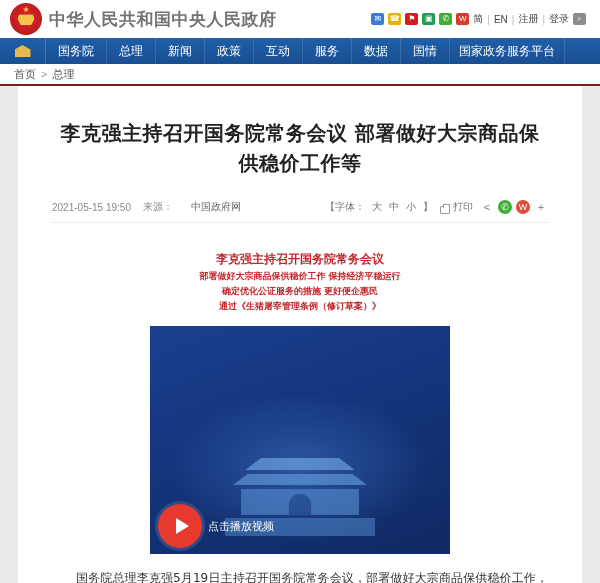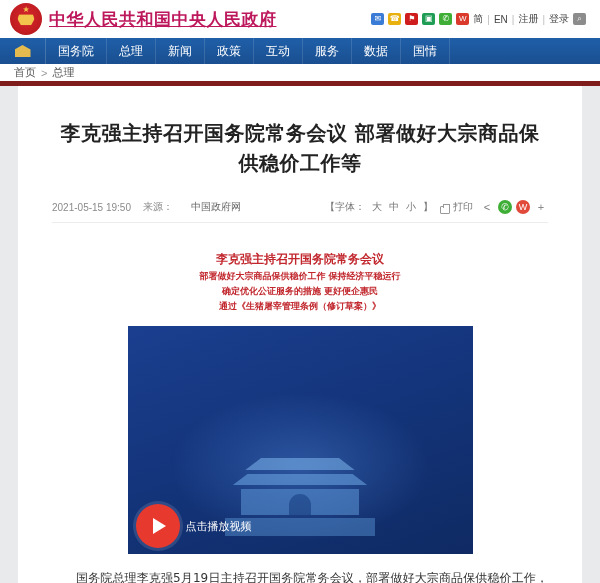--- a/index.html
+++ b/index.html
@@ -54,25 +54,24 @@
     transform: translate(-50%, -50%);
     color: #f3c44b;
     font-size: 8px;
     line-height: 1;
   }
   .site-title-wrap { display: flex; flex-direction: column; justify-content: center; }
   .site-title {
     font-family: "DejaVu Sans", "Liberation Sans", sans-serif;
     font-weight: bold;
     font-size: 17px;
-    color: #be185d;
+    color: #737373;
     letter-spacing: 0.5px;
     line-height: 20px;
     white-space: nowrap;
-    text-decoration: underline;
   }
   .site-domain {
     font-size: 10px;
     color: #c1272d;
     font-weight: bold;
     letter-spacing: 0.3px;
     line-height: 12px;
   }
   .header-right {
     margin-left: auto;
@@ -140,21 +139,21 @@
 
   
   .crumb {
     height: 22px;
     background: #ffffff;
     display: flex;
     align-items: center;
     padding-left: 14px;
     font-size: 11px;
     color: #555;
-    border-bottom: 5px solid #7f1d1d;
+    border-bottom: 2px solid #7f1d1d;
   }
   .crumb a { color: #555; text-decoration: none; }
   .crumb .sep { margin: 0 5px; color: #999; }
 
   
   .wrap {
     background: #e9eaec;
     padding: 0;
   }
   .card {
@@ -229,21 +228,21 @@
   .poster-title .l2,
   .poster-title .l3,
   .poster-title .l4 {
     font-size: 9px; font-weight: bold; line-height: 15px;
     font-family: "DejaVu Sans", "Liberation Sans", sans-serif;
   }
 
   .video {
     position: relative;
     margin: 12px auto 0 auto;
-    width: 345px;
+    width: 300px;
     height: 228px;
     background: linear-gradient(160deg, #1b3f8f 0%, #14357c 45%, #0f2a63 100%);
     overflow: hidden;
   }
   .v-glow {
     position: absolute;
     left: 50%; top: 62%;
     transform: translate(-50%, -50%);
     width: 260px; height: 150px;
     background: radial-gradient(ellipse at center, rgba(90,150,235,0.35) 0%, rgba(20,60,140,0) 70%);
@@ -349,20 +348,21 @@
       <div class="nav-home-glyph"></div>
     </div>
     <div class="nav-item">国务院</div>
     <div class="nav-item">总理</div>
     <div class="nav-item">新闻</div>
     <div class="nav-item">政策</div>
     <div class="nav-item">互动</div>
     <div class="nav-item">服务</div>
     <div class="nav-item">数据</div>
     <div class="nav-item">国情</div>
+    <div class="nav-item wide">国家政务服务平台</div>
     <div class="nav-spacer"></div>
   </div>
 
   <div class="crumb">
     <a href="#">首页</a>
     <span class="sep">&gt;</span>
     <a href="#">总理</a>
   </div>
 
   <div class="wrap">

